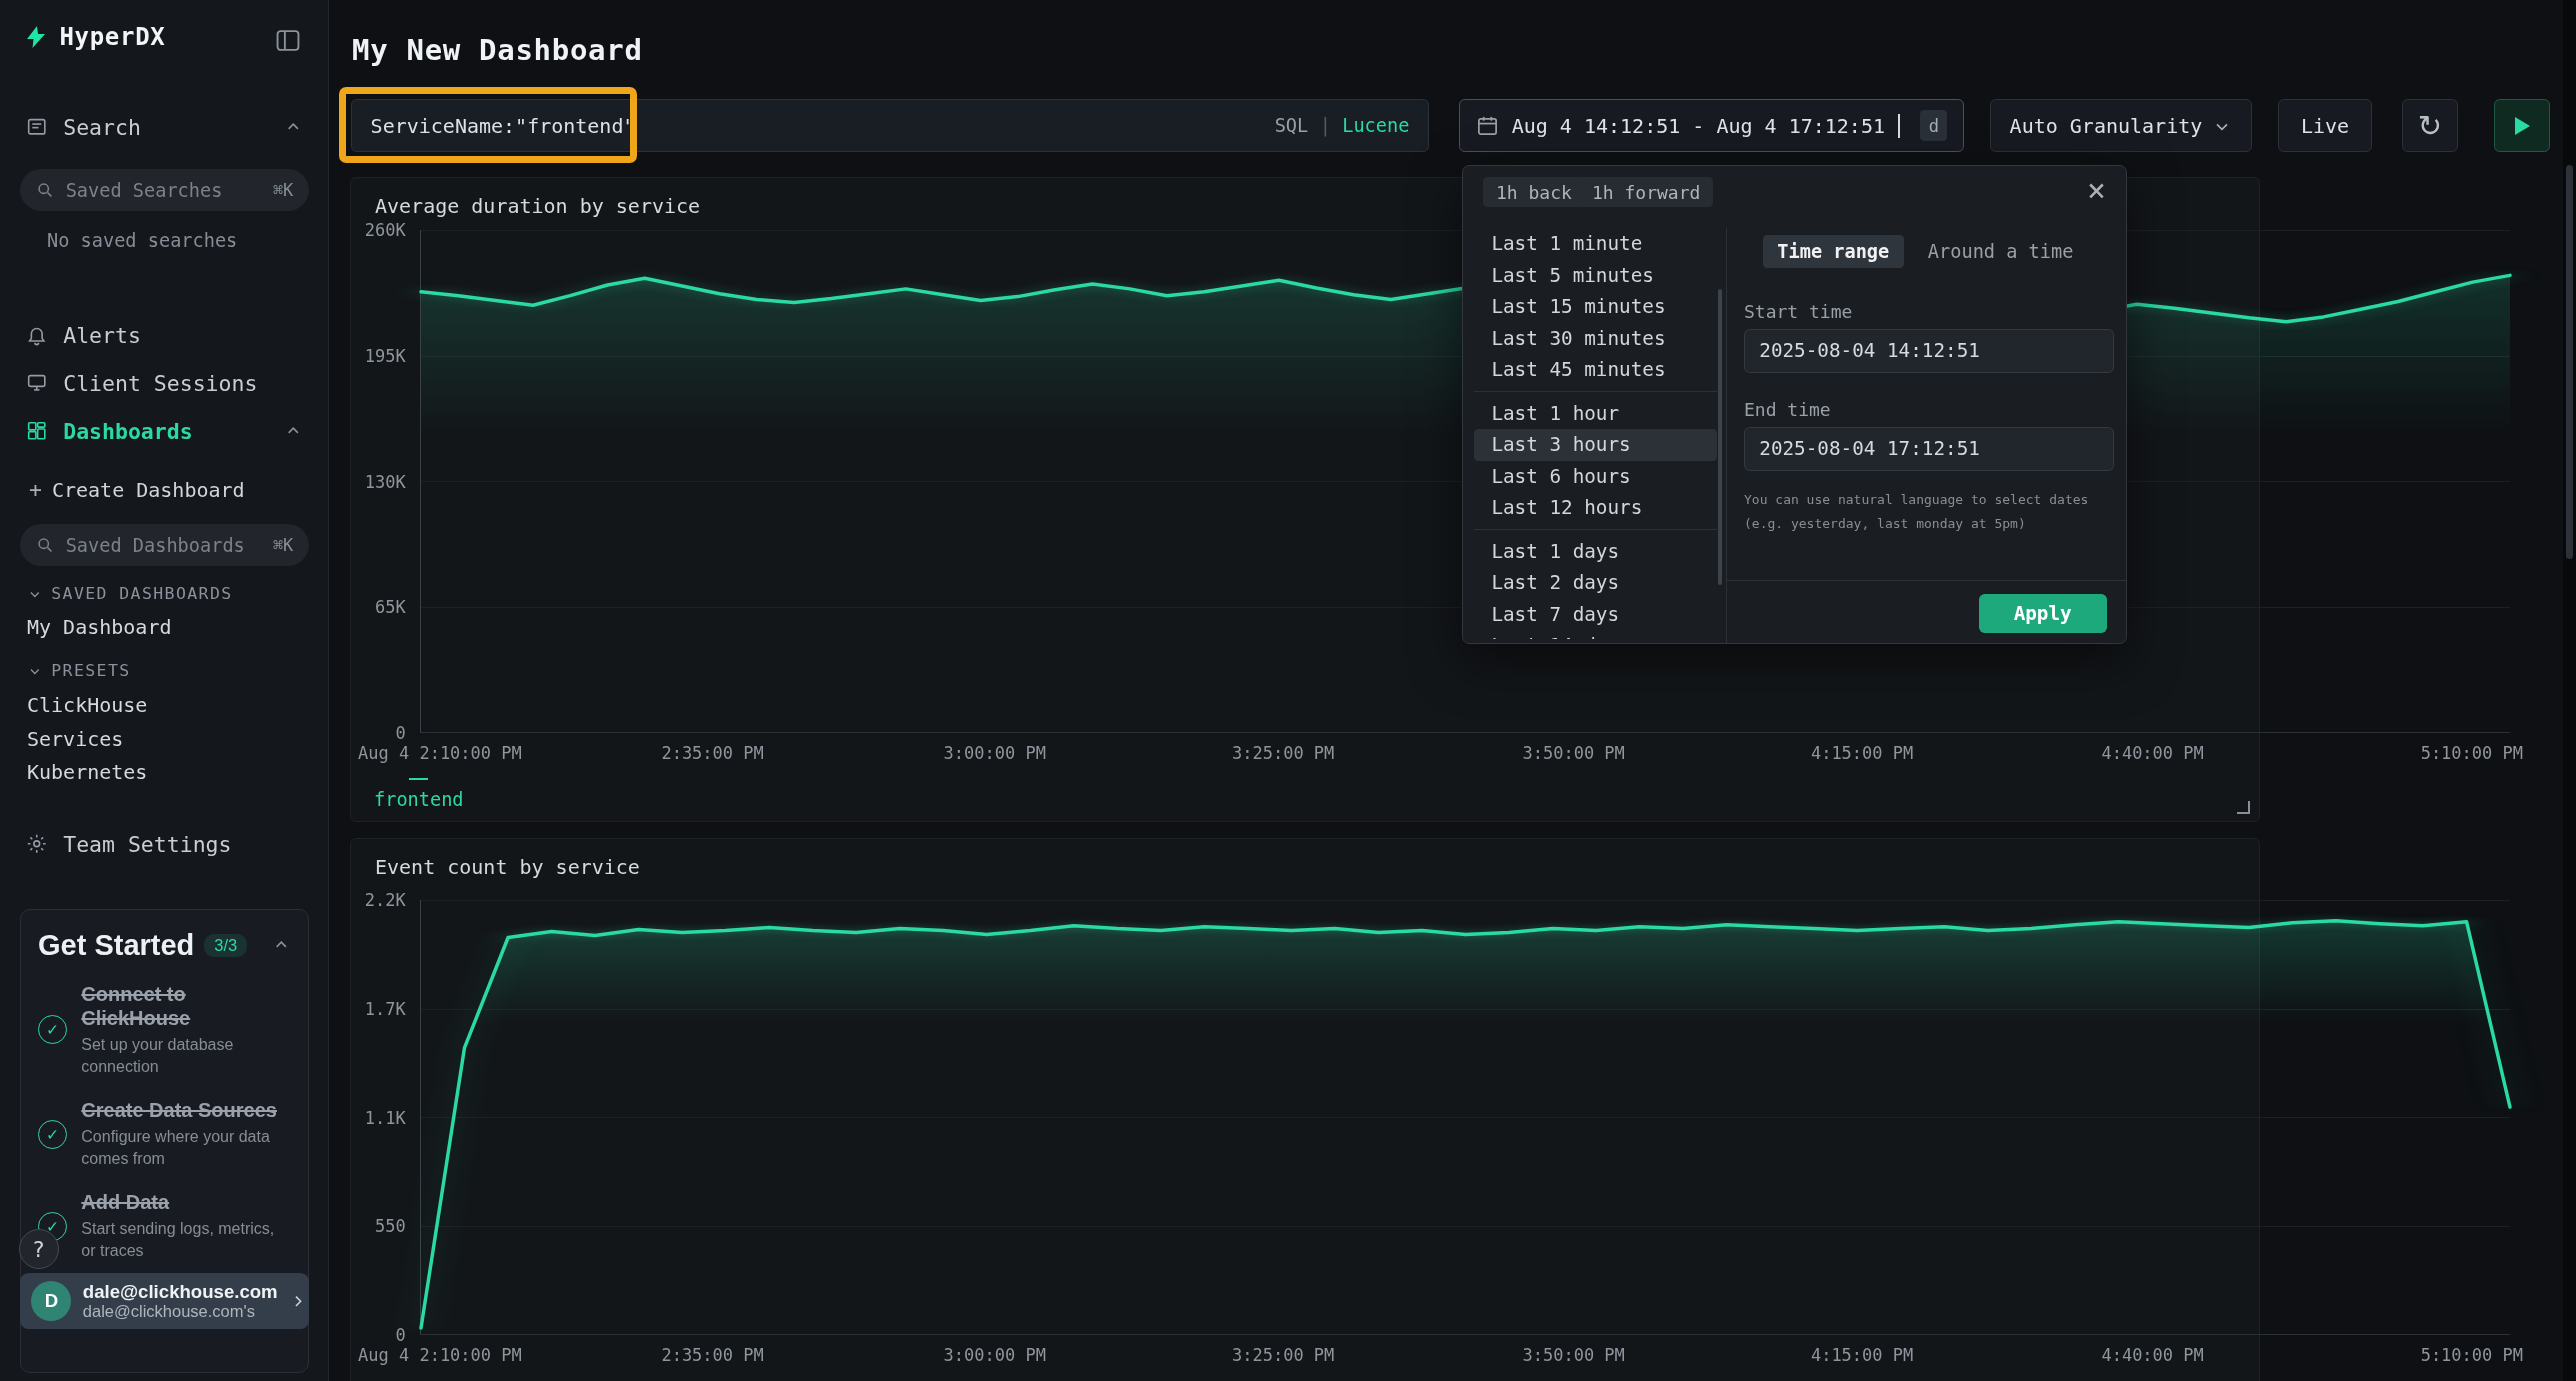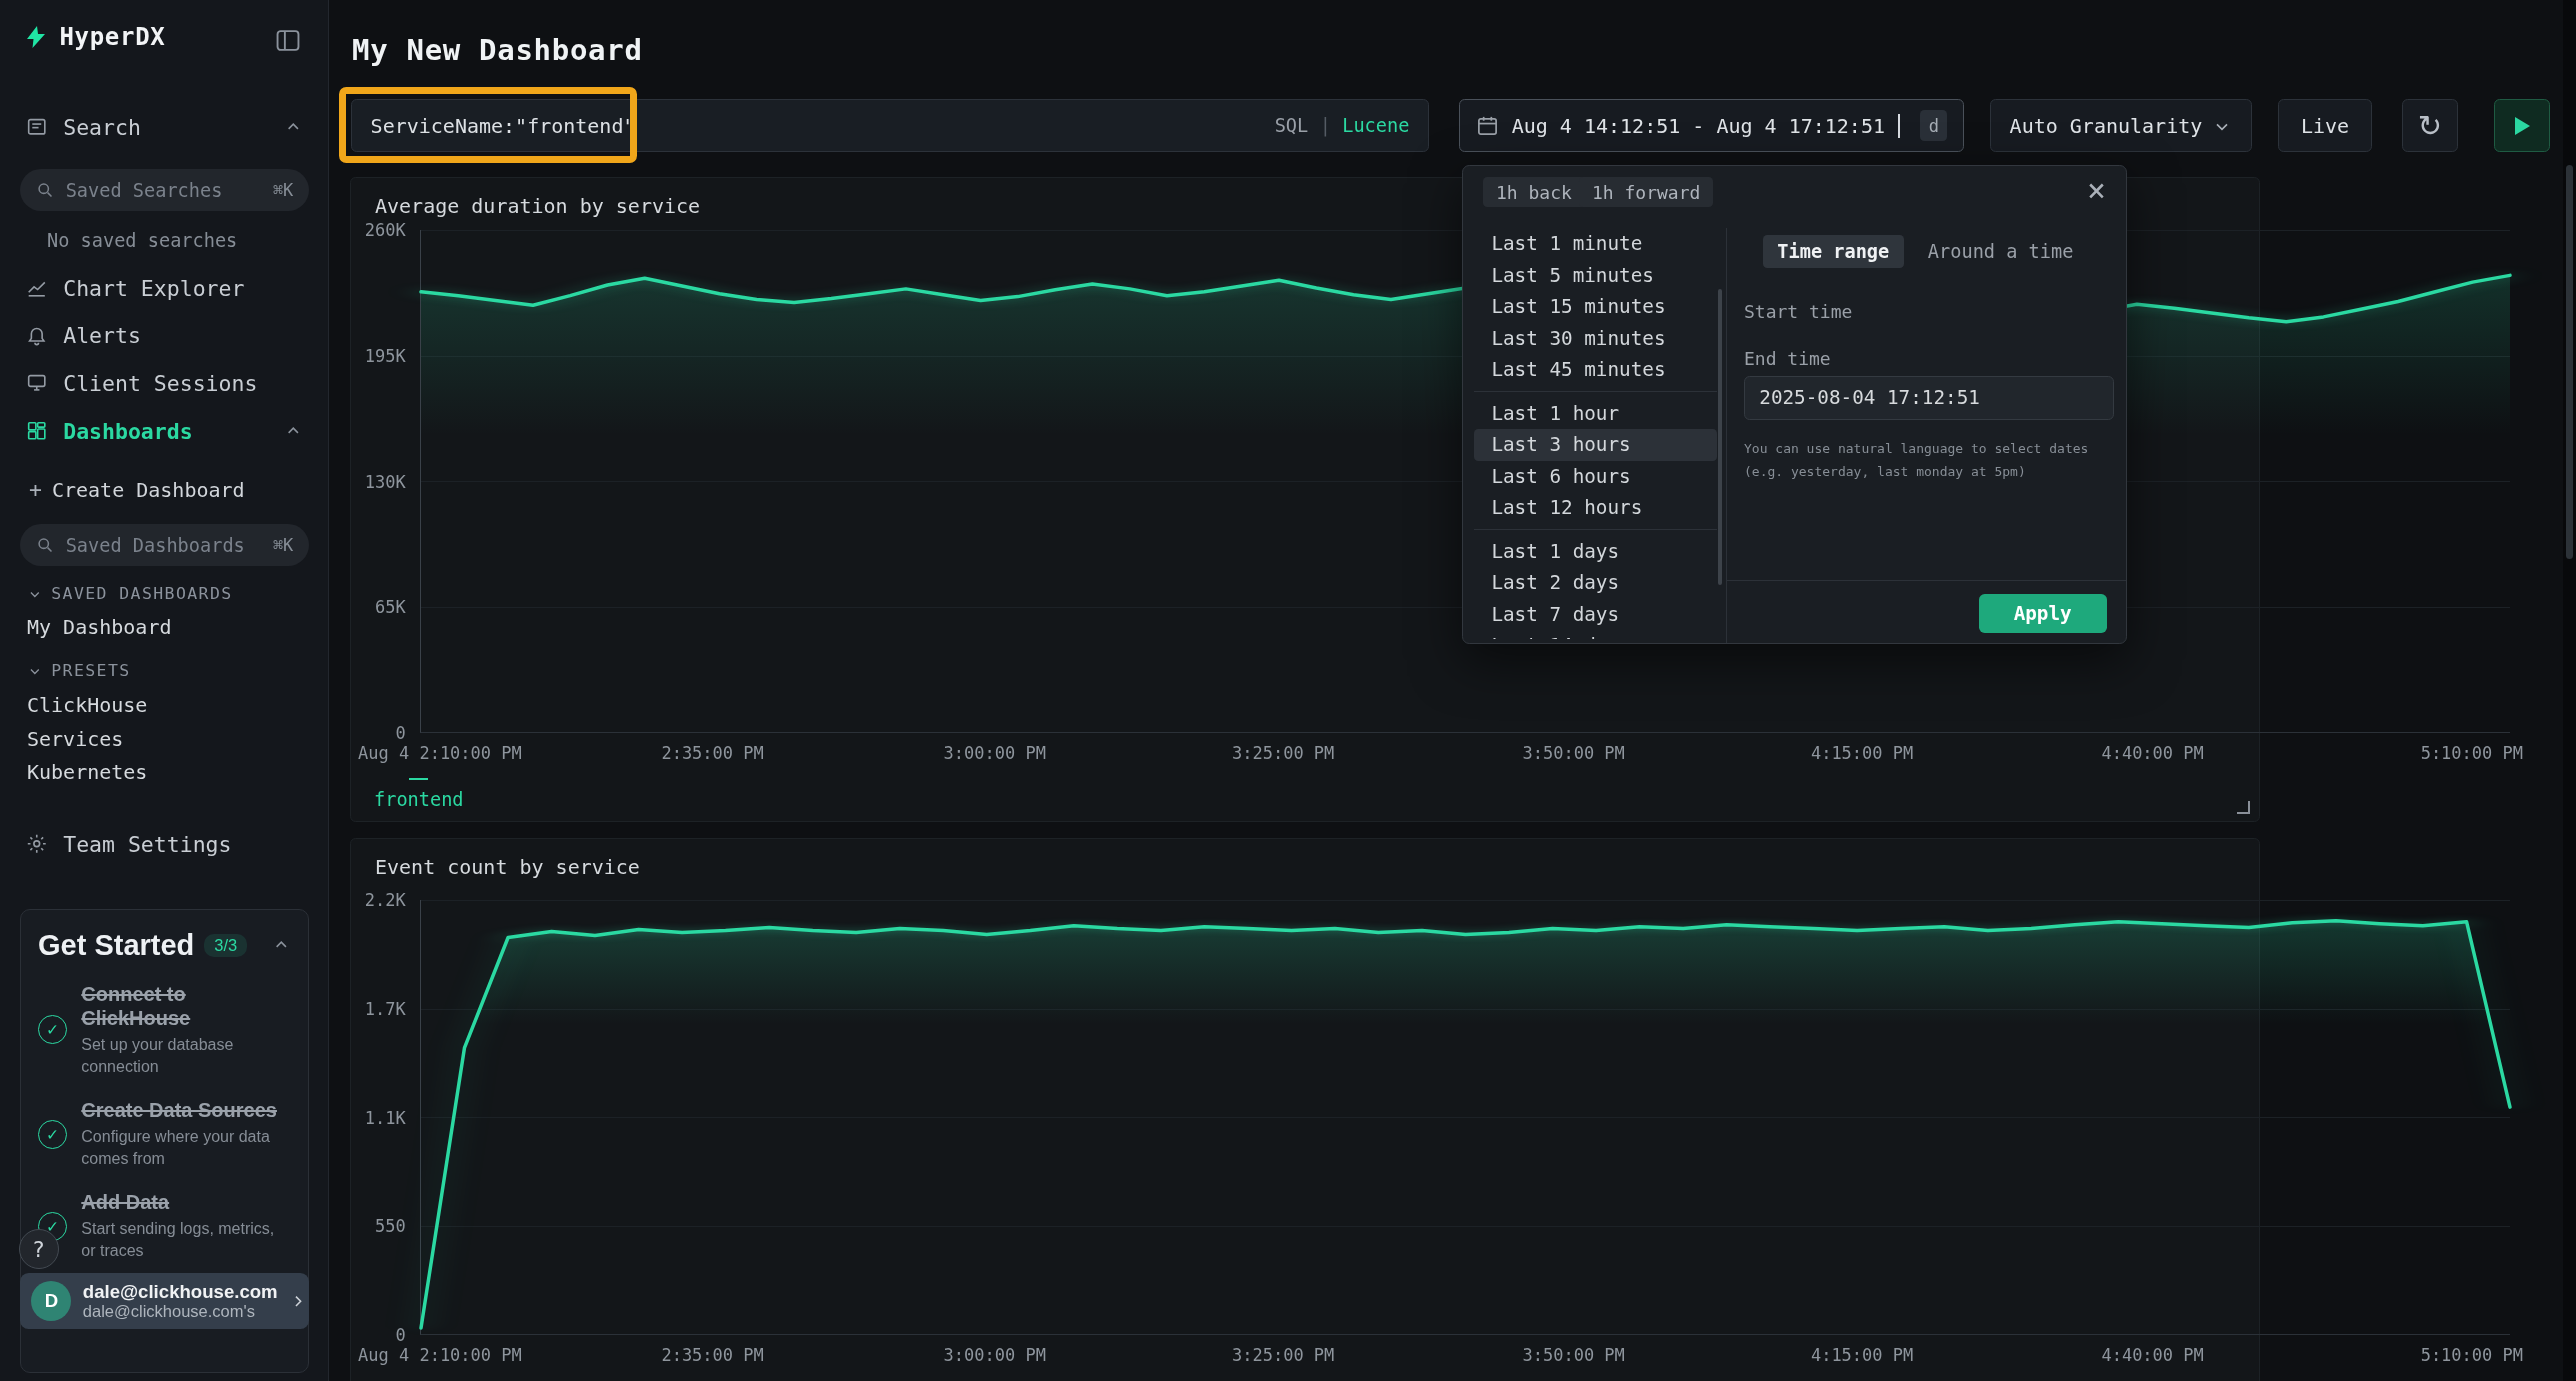--- a/index.html
+++ b/index.html
@@ -154,29 +154,20 @@
   <div class="pill" style="top:169px">
     <svg width="18.6" height="18.6" viewBox="0 0 24 24" fill="none" stroke="currentColor" stroke-width="2">
         <circle cx="10" cy="10" r="6"></circle>
         <line x1="15" y1="15" x2="20" y2="20"></line>
       </svg>
     <span>Saved Searches</span>
     <span class="kbd">⌘K</span>
   </div>
   <div class="empty-note" style="top:230px">No saved searches</div>
 
-  <div class="nav-row" style="top:265px">
-    <span class="nav-icon">
-        <svg width="21.5" height="21.5" viewBox="0 0 24 24" fill="none" stroke="currentColor" stroke-width="1.8">
-          <polyline points="3,17 9,11 13,14 21,6"></polyline>
-          <polyline points="3,21 21,21"></polyline>
-        </svg>
-      </span>
-    <span>Chart Explorer</span>
-  </div>
   <div class="nav-row" style="top:312px">
     <span class="nav-icon">
         <svg width="21.5" height="21.5" viewBox="0 0 24 24" fill="none" stroke="currentColor" stroke-width="1.8">
           <path d="M6 16 v-5 a6 6 0 0 1 12 0 v5 l2 3 H4 z"></path>
           <path d="M10 21 a2 2 0 0 0 4 0"></path>
         </svg>
       </span>
     <span>Alerts</span>
   </div>
   <div class="nav-row" style="top:360px">
@@ -437,20 +428,21 @@
   </div>
   <div class="tp-scroll"></div>
   <div class="tp-vdiv"></div>
 
   <div class="tp-right">
     <div class="tp-tabs">
       <span class="tp-tab active">Time range</span>
       <span class="tp-tab">Around a time</span>
     </div>
     <div class="tp-label first">Start time</div>
+    <div class="tp-input">2025-08-04 14:12:51</div>
     <div class="tp-label second">End time</div>
     <div class="tp-input">2025-08-04 17:12:51</div>
     <div class="tp-help">You can use natural language to select dates (e.g. yesterday, last monday at 5pm)</div>
   </div>
   <div class="tp-fdiv"></div>
   <div class="tp-apply">Apply</div>
 </div>
 
 <div id="scrollbar-track">
   <div id="scrollbar-thumb"></div>

